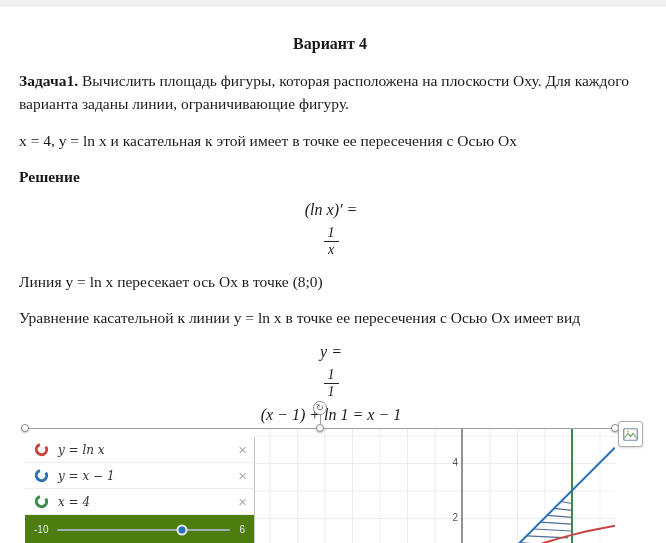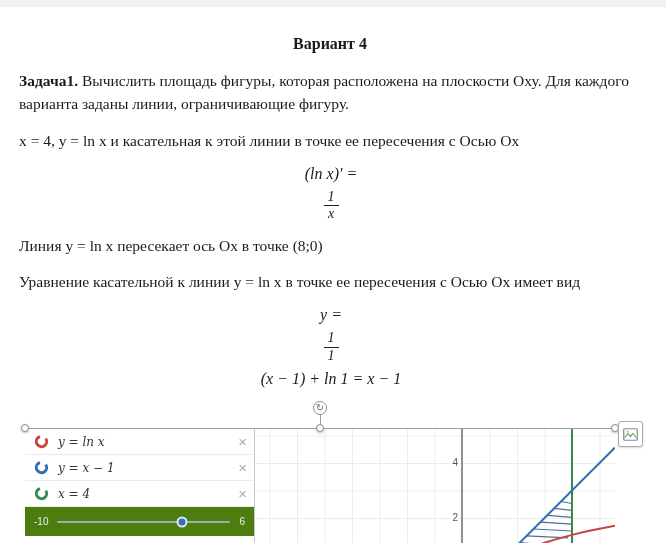--- a/index.html
+++ b/index.html
@@ -17,21 +17,21 @@
   .formula { font-style:italic; font-size:16px; margin:2px 0 12px 2px;
              display:flex; align-items:center; gap:6px;flex-direction:column; }
   .frac { display:inline-flex; flex-direction:column; align-items:center;
           font-size:14px; line-height:1.15; }
   .frac .num { border-bottom:1px solid #222; padding:0 4px; display:block; }
   .frac .den { display:block; }
 
   
   .embed { position:absolute; left:25px; top:428px; width:590px; height:115px;
            border-top:1px solid #9aa0a6; display:flex; background:#fff; z-index:1; }
-  .expr-panel { width:230px; border-right:1px solid #c9c9c9; position:relative; background:#fff; }
+  .expr-panel { width:230px; border-right:1px solid #c9c9c9; position:relative; background:#fff;margin-top:8px; }
   .expr-row { height:26px; display:flex; align-items:center;
               border-bottom:1px solid #ececec; padding:0 7px 0 9px; gap:9px; }
   .expr-icon { width:15px; height:15px; flex:none; }
   .expr-text { flex:1; font-family:"DejaVu Serif", serif; font-style:italic;
                font-size:12px; color:#333; white-space:nowrap; }
   .expr-close { color:#adadad; font-size:15px; line-height:1;
                 font-family:"Liberation Sans", sans-serif; }
   .slider-row { position:absolute; left:0; top:78px; width:100%; height:29px;
                 background:#4d7c0f; display:flex; align-items:center; padding:0 9px;
                 color:#e8edf0; font-family:"Liberation Sans", sans-serif; font-size:10px; }
@@ -62,22 +62,23 @@
 <body>
 
 <div class="top-strip"></div>
 
 <div class="doc">
   <div class="title">Вариант 4</div>
 
   <p class="para"><span class="bold">Задача1.</span><span> Вычислить площадь фигуры, которая расположена на плоскости Оху. Для каждого варианта заданы линии, ограничивающие фигуру.</span></p>
 
 
-  <p class="para">х = 4, у = ln x и касательная к этой линии в точке ее пересечения с Осью Ох</p>
+  <p class="para">х = 4, у = ln x и касательная к этой имеет в точке ее пересечения с Осью Ох</p>
 
+  <p class="para bold">Решение</p>
 
   <div class="formula">
     <span>(ln x)′ =</span>
     <span class="frac">
       <span class="num">1</span>
       <span class="den">x</span>
     </span>
   </div>
 
   <p class="para">Линия у = ln x пересекает ось Ох в точке (8;0)</p>

